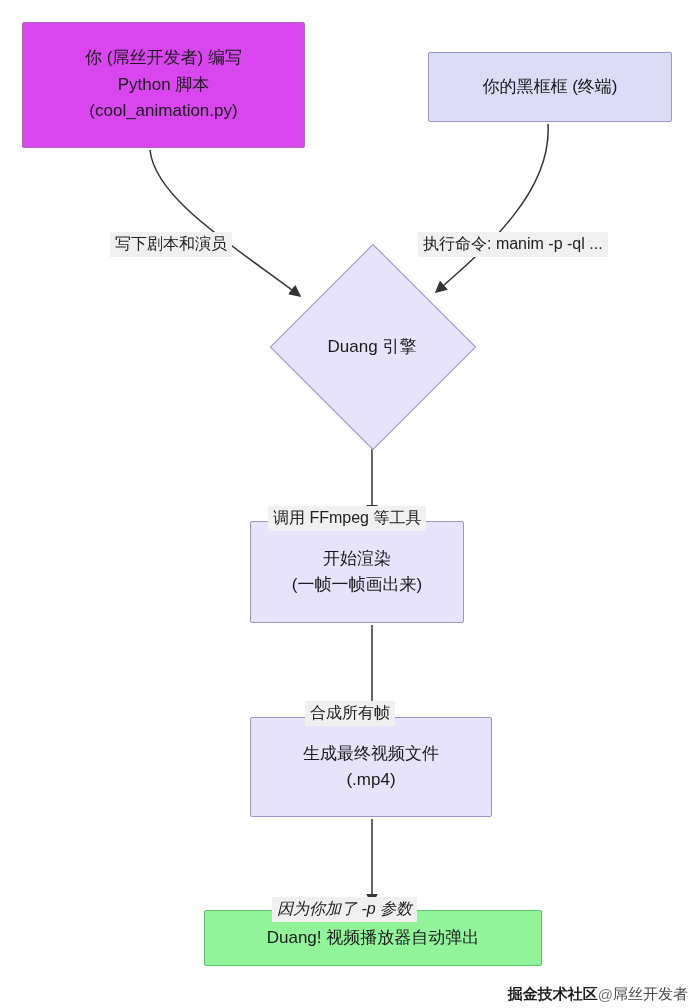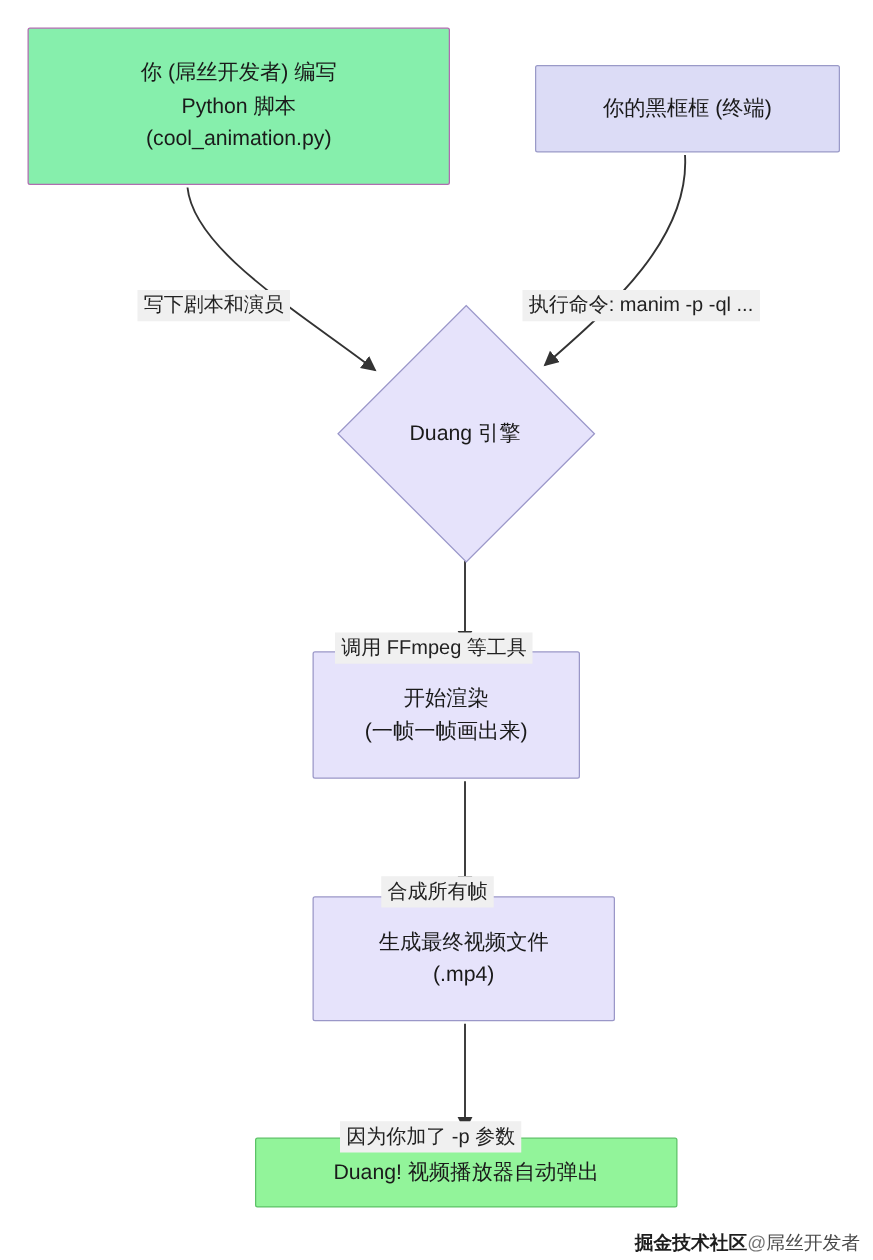--- a/index.html
+++ b/index.html
@@ -42,22 +42,22 @@
   }
   .node .line {
     display: block;
     white-space: nowrap;
   }
   .rect {
     border: 1.3px solid #9090a8;
     border-radius: 2px;
   }
   .n-script {
-    left: 22px; top: 22px; width: 338px; height: 126px;
-    background: #86efac;
+    left: 22px; top: 22px; width: 283px; height: 126px;
+    background: #d946ef;
     border-color: #b06cb0;
   }
   .n-terminal {
     left: 428px; top: 52px; width: 244px; height: 70px;
     background: #dcdcf6;
     border-color: #9a9ac8;
   }
   .n-render {
     left: 250px; top: 521px; width: 214px; height: 102px;
     background: #e6e3fb;
@@ -109,21 +109,21 @@
     font-size: 16px;
     padding: 2px 5px;
     white-space: nowrap;
     box-sizing: border-box;
     margin-top: 44px;
   }
   .l1 { left: 110px; top: 188px; }
   .l2 { left: 418px; top: 188px; }
   .l3 { left: 268px; top: 462px; }
   .l4 { left: 305px; top: 657px; }
-  .l5 { left: 272px; top: 853px; }
+  .l5 { left: 272px; top: 853px; font-style: italic; }
   .watermark {
     position: absolute;
     right: 10px;
     bottom: 4px;
     font-size: 15px;
     color: #4a4a4a;
     display: flex;
     align-items: center;
     gap: 0;
     white-space: nowrap;

